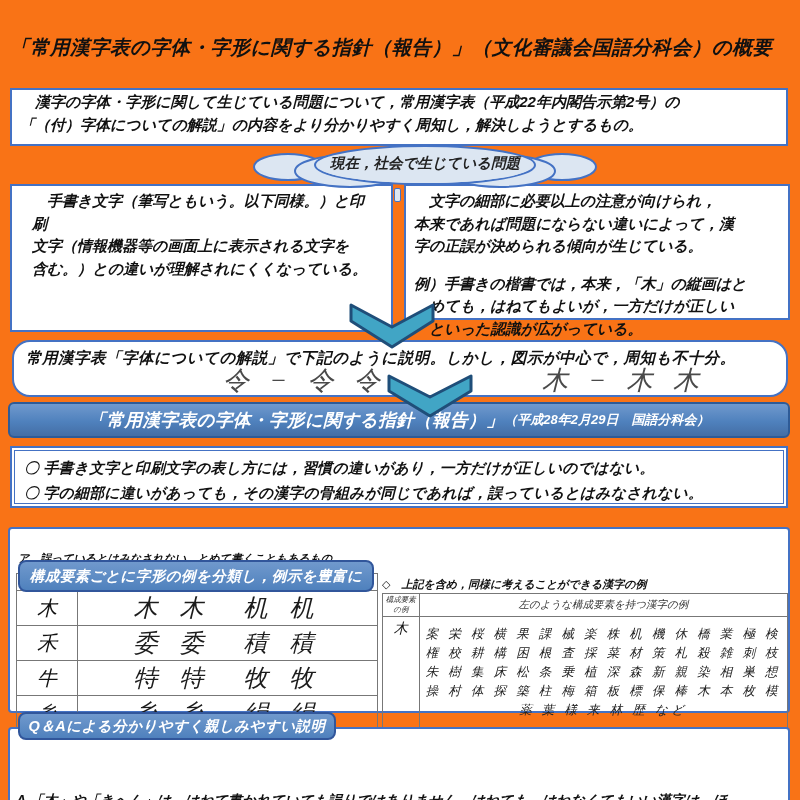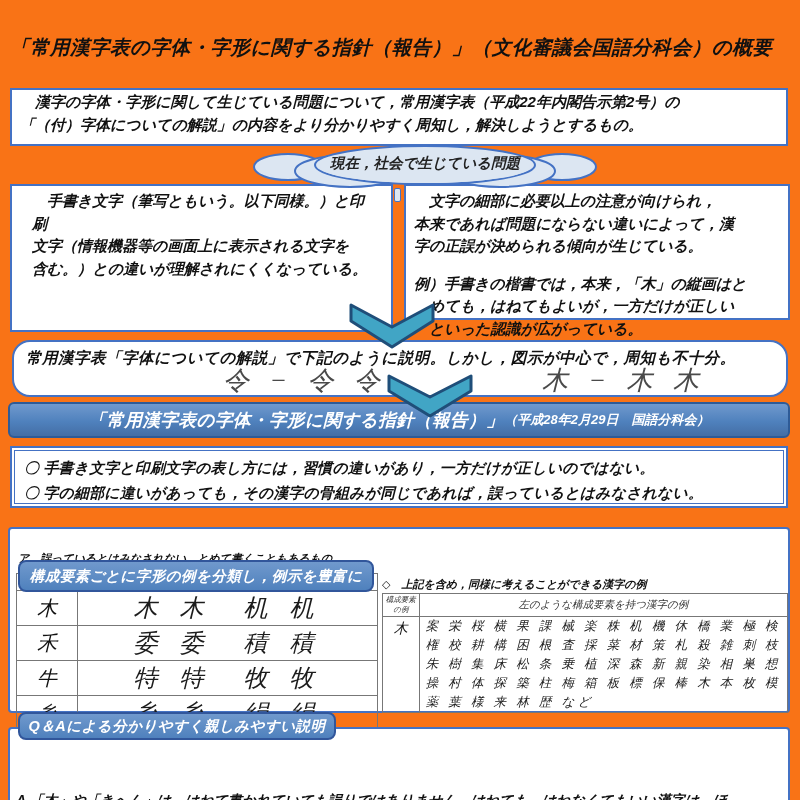--- a/index.html
+++ b/index.html
@@ -154,21 +154,21 @@
     <table class="abs dtable" style="left:372px;top:64px;width:406px;">
       <thead>
         <tr>
           <th class="th-comp" style="width:50px;">構成要素の例</th>
           <th class="th-desc">左のような構成要素を持つ漢字の例</th>
         </tr>
       </thead>
       <tbody>
         <tr>
           <td class="rt-comp">木</td>
-          <td style="padding:0 6px;">
+          <td style="padding:8px 6px;text-align:center;">
             <div class="kanji-row">案 栄 桜 横 果 課 械 楽 株 机 機 休 橋 業 極 検</div>
             <div class="kanji-row">権 校 耕 構 困 根 査 採 菜 材 策 札 殺 雑 刺 枝</div>
             <div class="kanji-row">朱 樹 集 床 松 条 乗 植 深 森 新 親 染 相 巣 想</div>
             <div class="kanji-row">操 村 体 探 築 柱 梅 箱 板 標 保 棒 木 本 枚 模</div>
             <div class="kanji-row">薬 葉 様 来 林 歴 など</div>
           </td>
         </tr>
       </tbody>
     </table>
   </div>

